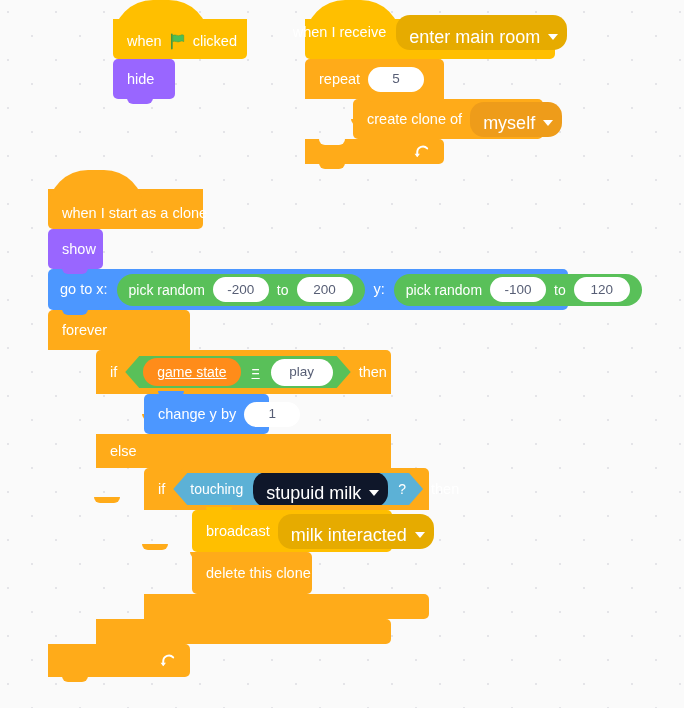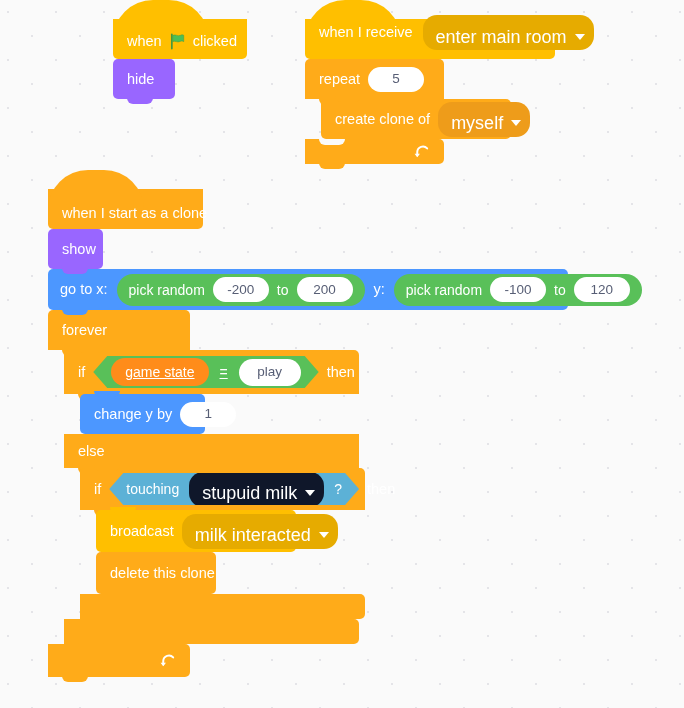--- a/index.html
+++ b/index.html
@@ -212,21 +212,21 @@
     position: absolute;
     right: 14px;
     top: 50%;
     transform: translateY(-50%);
     width: 17px;
     height: 17px;
   }
 
   .flag-icon { width: 17px; height: 17px; display: inline-block; }
 
-  .row { display: flex; align-items: flex-start; }
+  .row { display: flex; align-items: center; margin-left: 32px; }
 </style>
 </head>
 <body>
 
 <div class="script" style="left:113px; top:19px;">
   <div class="blk hat c-events" style="width:134px;">
     <div class="hat-dome"></div>
     <span style="position:relative; z-index:1; display:flex; align-items:center; gap:7px;">
       <span>when</span>
       <span class="flag-icon">
@@ -237,21 +237,21 @@
       </span>
       <span>clicked</span>
     </span>
   </div>
   <div class="blk stack c-looks notch-bot" style="width:62px;">
     <span>hide</span>
   </div>
 </div>
 
 <div class="script" style="left:305px; top:19px;">
-  <div class="blk hat c-events" style="width:250px;">
+  <div class="blk hat c-events" style="width:250px;justify-content:center;">
     <div class="hat-dome"></div>
     <span style="position:relative; z-index:1; display:flex; align-items:center; gap:10px;">
       <span>when I receive</span>
       <span class="dropdown dd-events">
         <span>enter main room</span>
         <span class="arrow"></span>
       </span>
     </span>
   </div>
 

